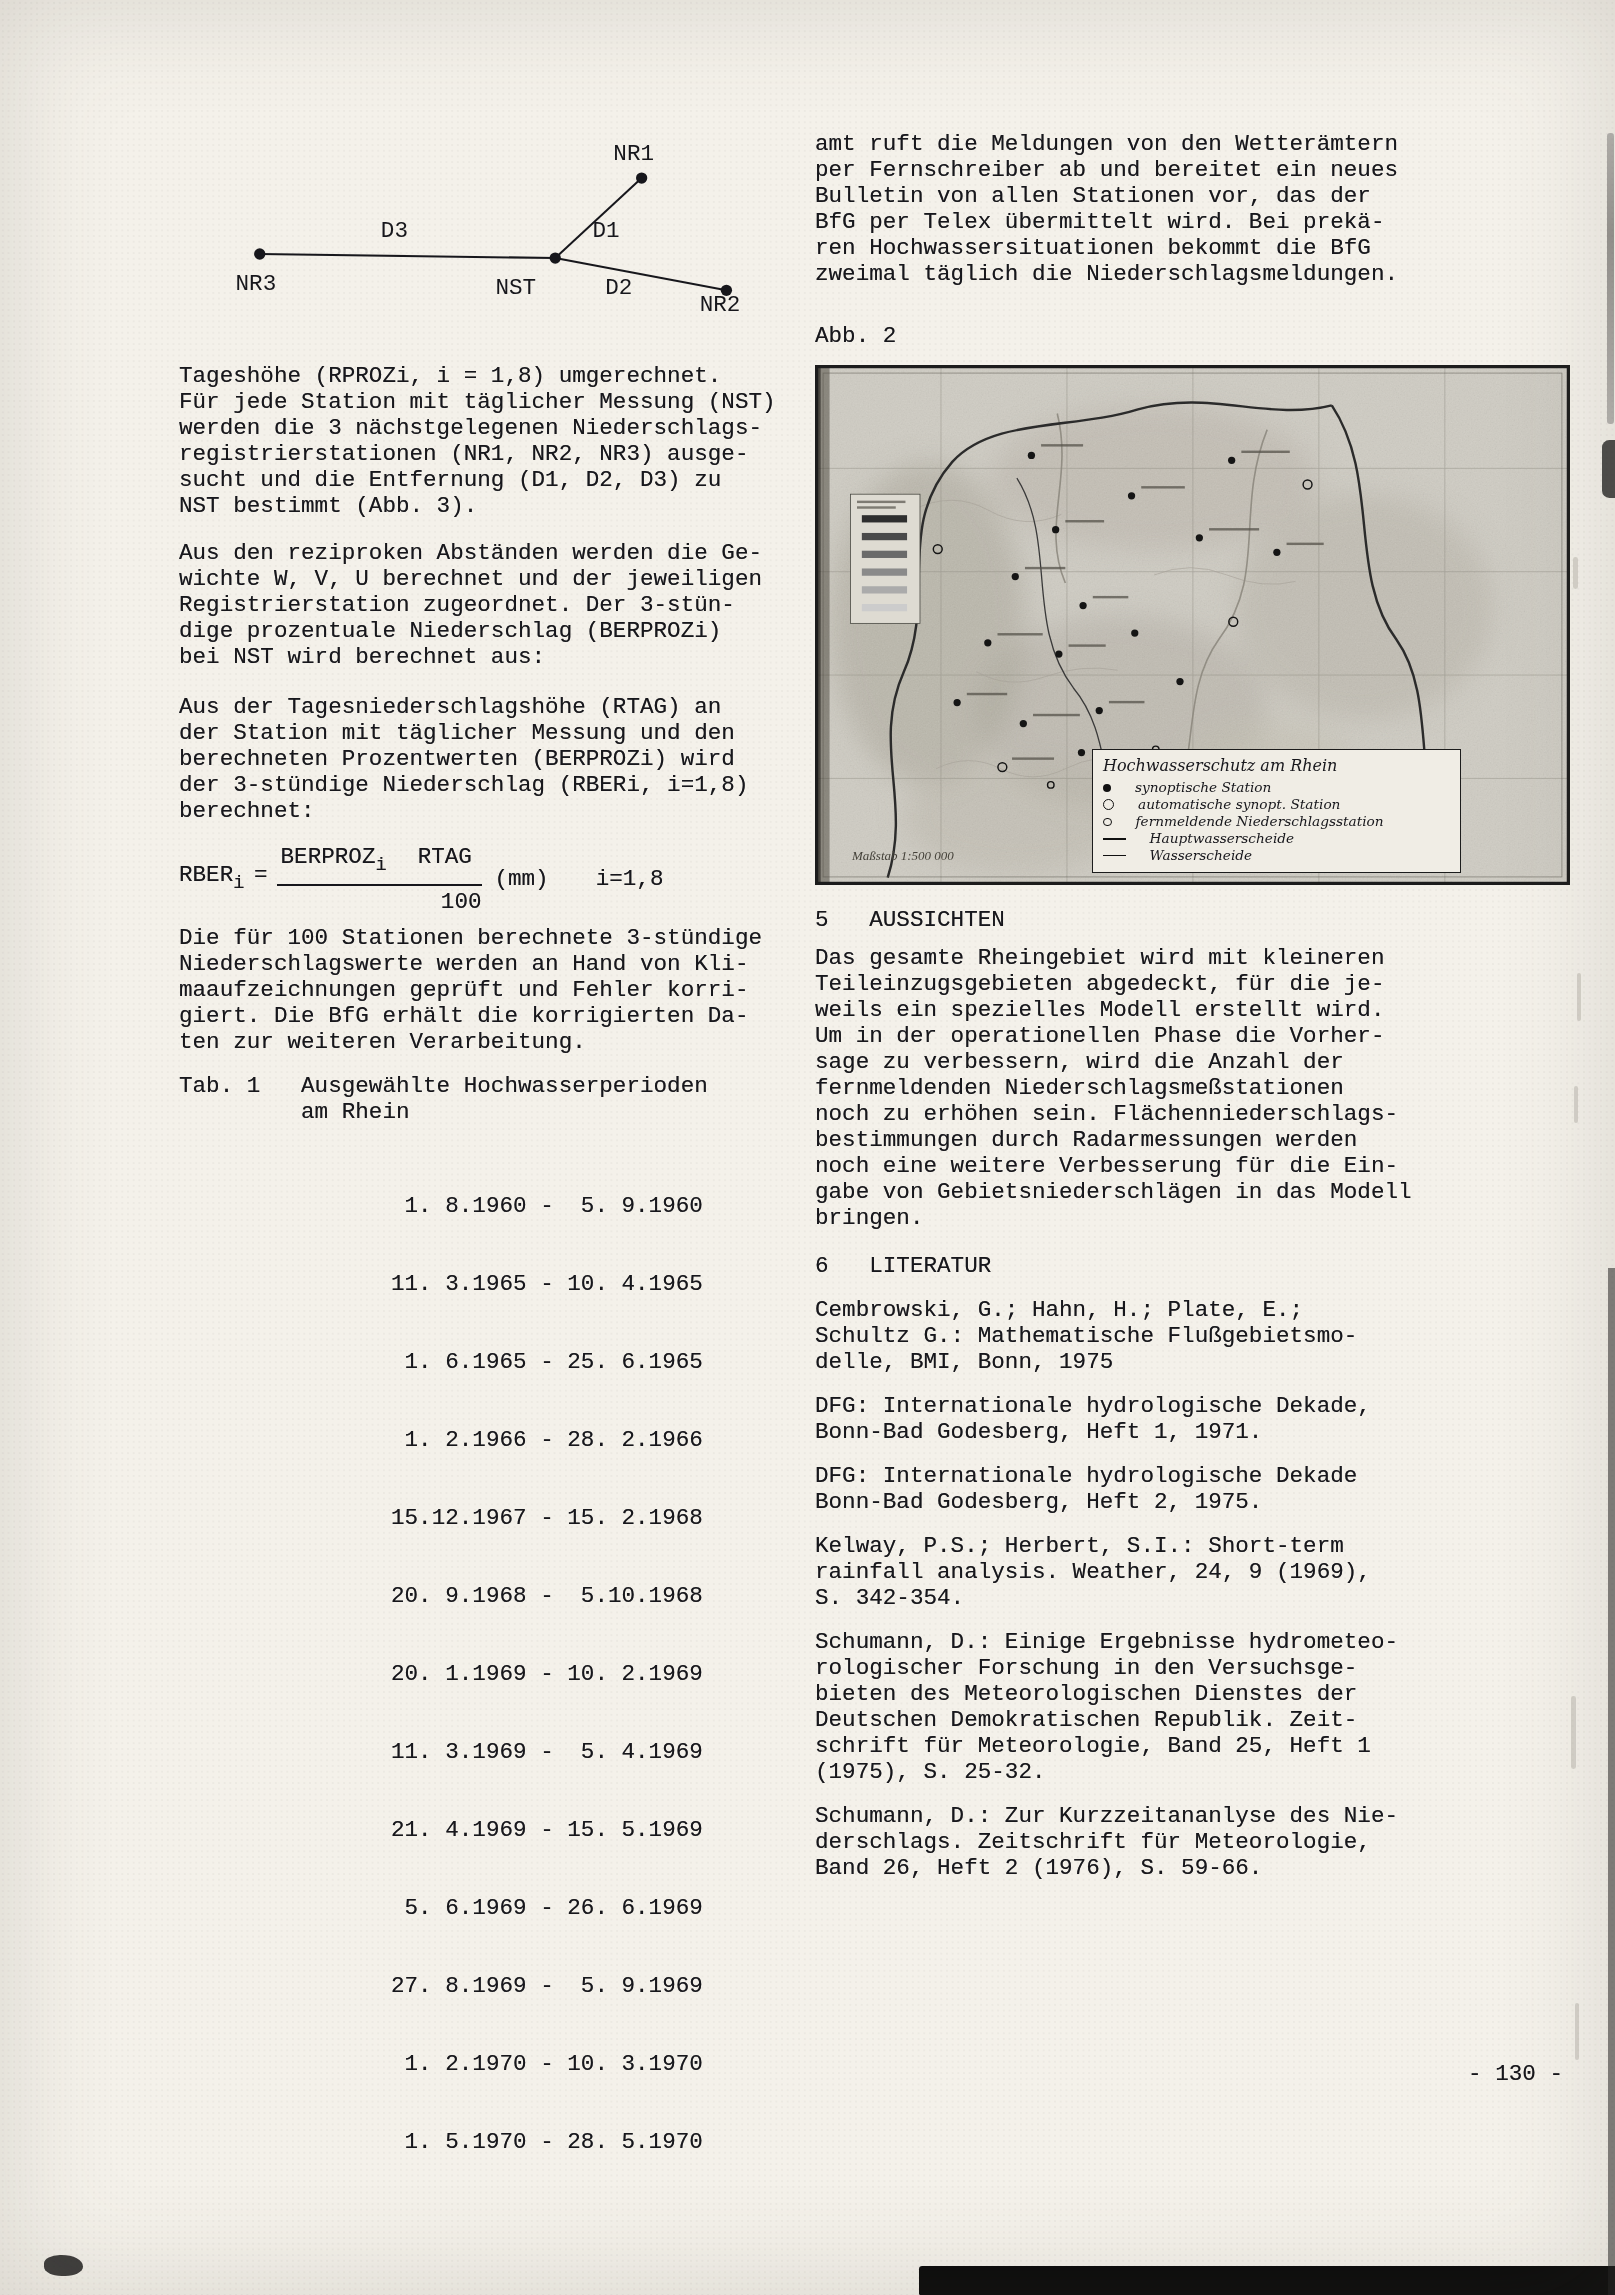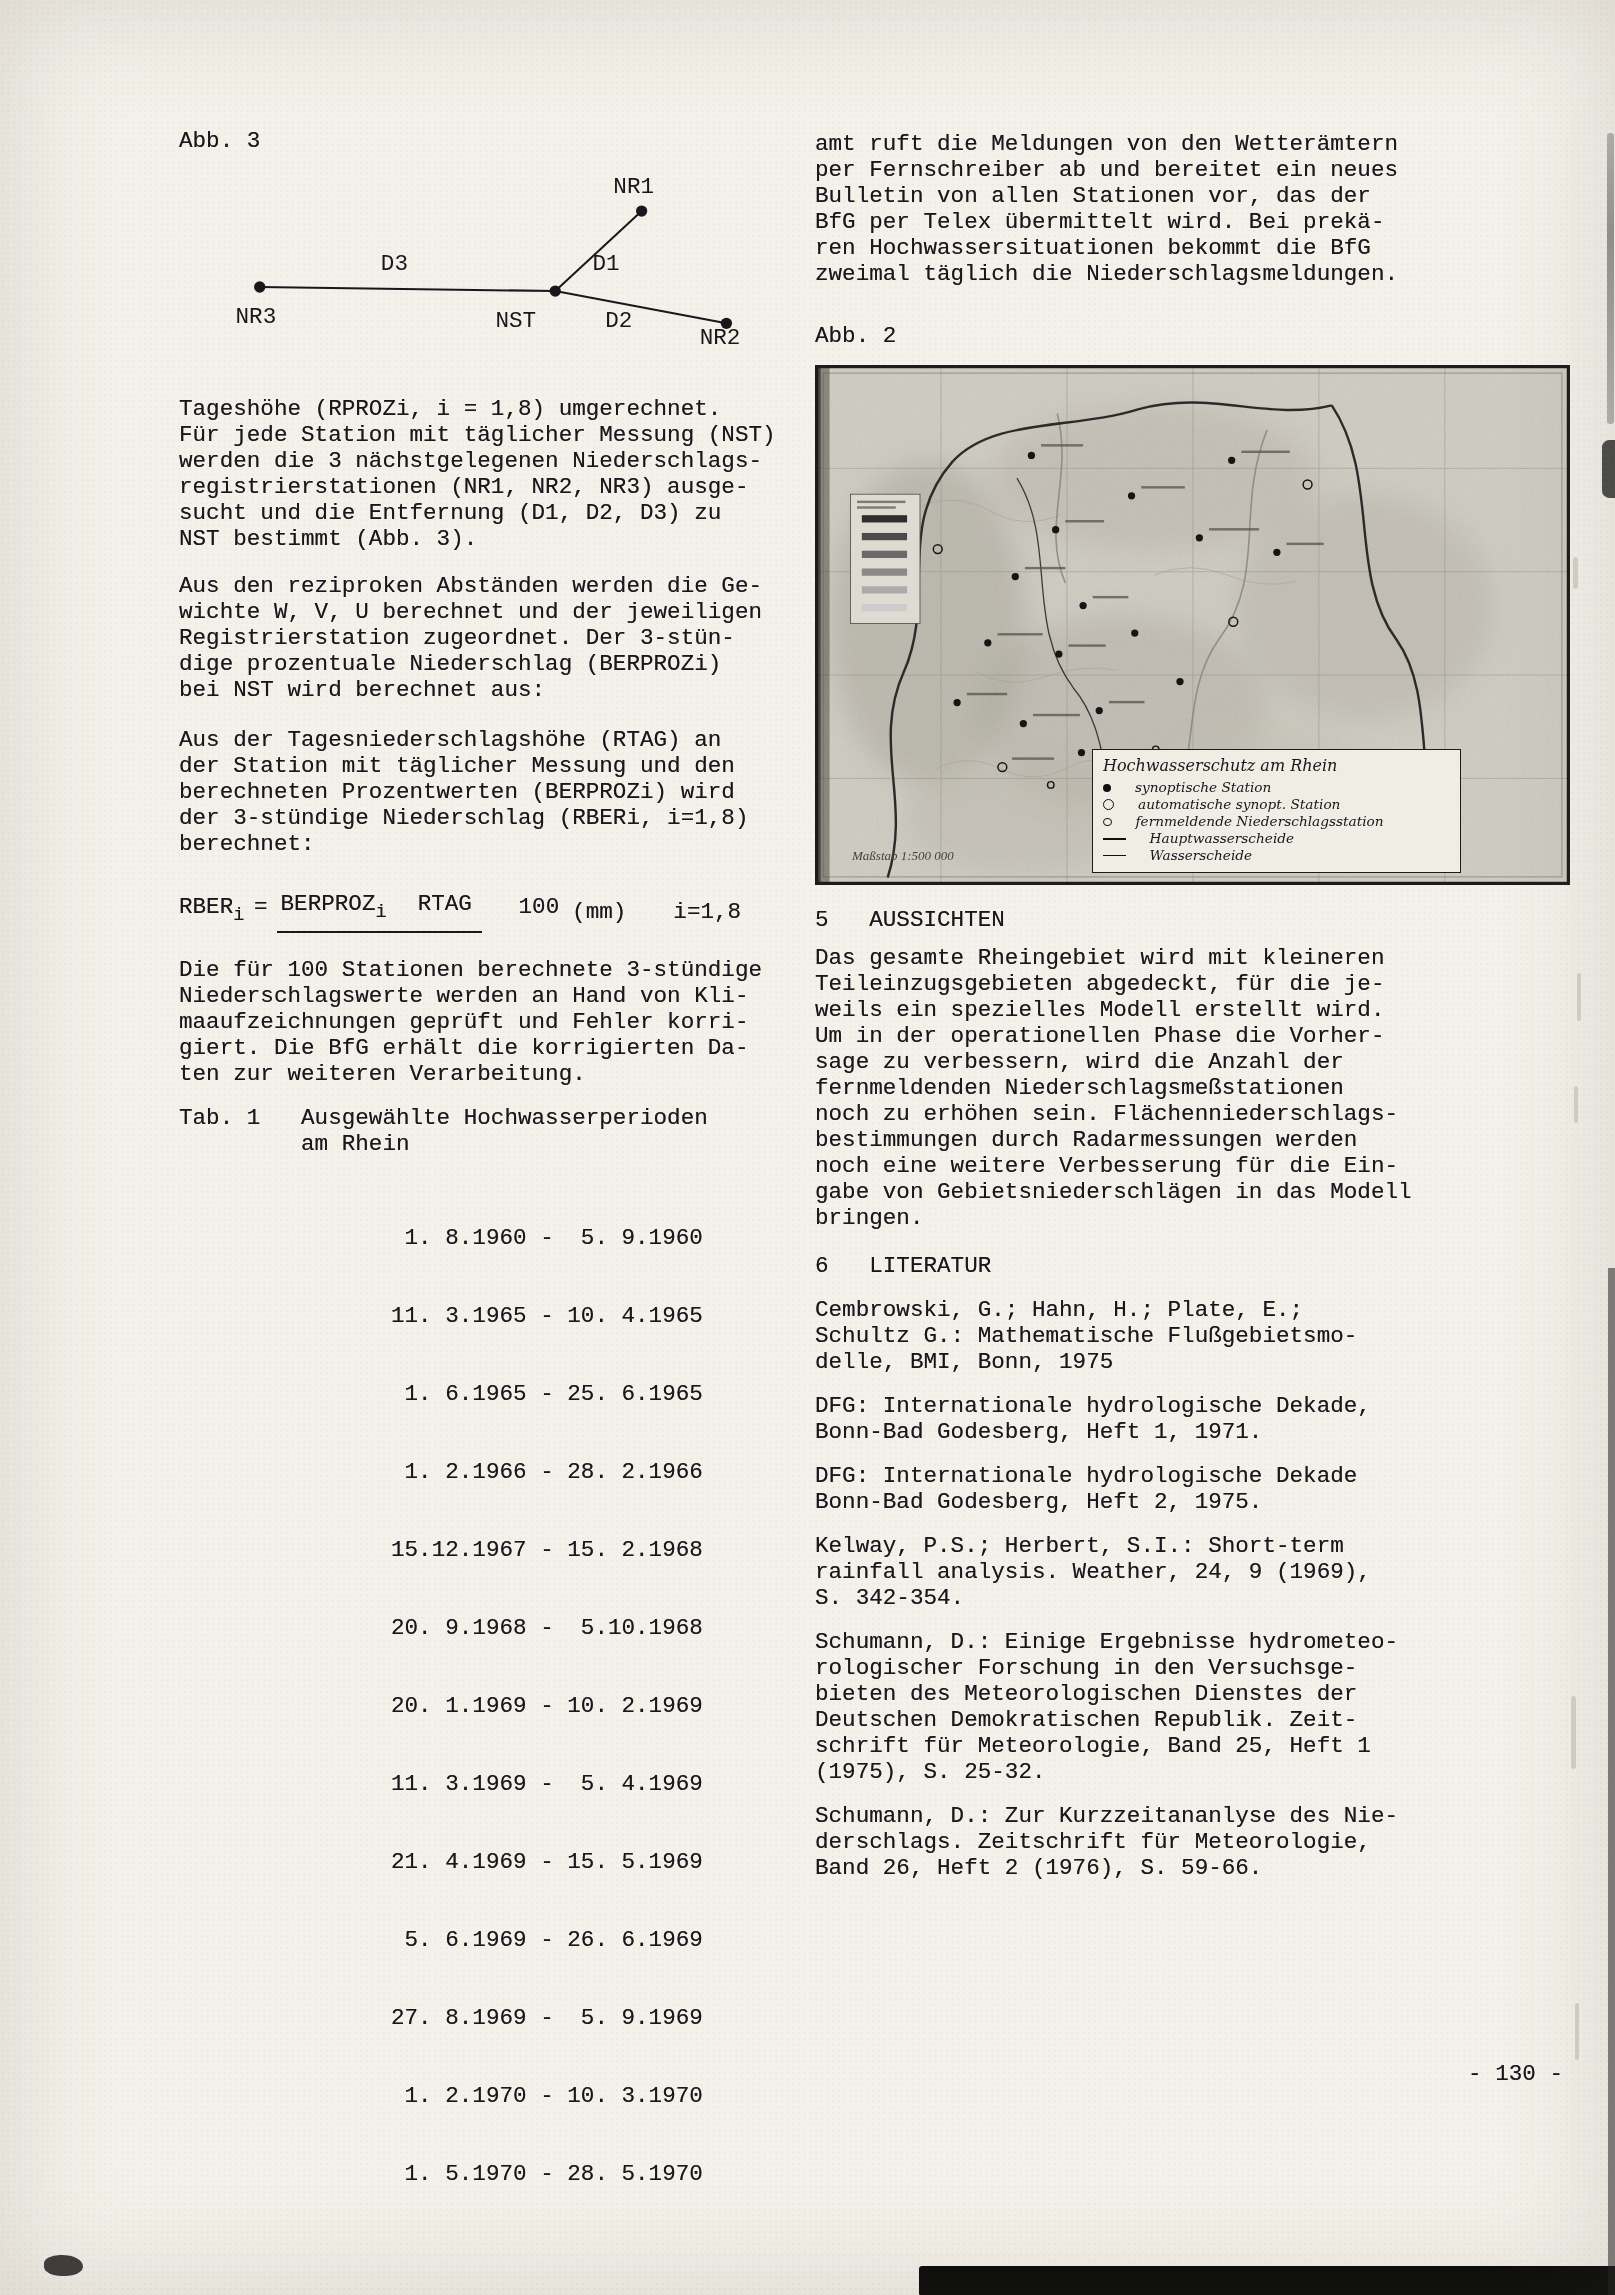--- a/index.html
+++ b/index.html
@@ -36,21 +36,21 @@
   .formula1{margin-top:27.5px;}
   .para3{margin-top:24px;}
   .para4{margin-top:11.3px;}
   .tab1-heading{margin-top:18px;}
   .table1{margin-top:16px;padding-left:212px;}
   .section-heading{margin-top:22.6px;}
 
   .formula2{display:flex;align-items:center;margin-top:21px;height:68px;}
   .sub{font-size:18.6px;vertical-align:-7.3px;}
   .f2-eq{margin-left:9.7px;}
-  .frac{display:inline-flex;flex-direction:row;margin:0 9.7px;text-align:right;}
+  .frac{display:inline-flex;flex-direction:column;margin:0 9.7px;text-align:right;}
   .frac-top{display:flex;gap:31px;border-bottom:2.4px solid #17171c;padding:0 9.7px 4.8px 3.2px;}
   .frac-den{padding:3.2px 0 0 37px;}
   .f2-unit{margin-left:3.2px;}
   .f2-range{margin-left:47px;}
 
   .para6{margin-top:9.7px;}
   .fig2-label{margin-top:36px;}
   .map{position:relative;width:654px;height:520px;margin-top:16px;background:#cfccc3;}
   .map-svg{display:block;}
   .map-legend{
@@ -92,21 +92,20 @@
   .g4{left:1571px;top:1696px;width:4.8px;height:73px;}
   .g5{left:1575px;top:2003px;width:4px;height:57px;}
 </style>
 </head>
 <body>
 
 <div class="page-texture"></div>
 
 <div class="col col-left">
 
-  <div class="tw fig3-label">Abb. 3</div>
 
   <svg class="fig3-svg" width="612" height="202" viewBox="0 0 758 250">
     <g stroke="#17171c" stroke-width="2.5">
       <line x1="100" y1="151" x2="466" y2="156"></line>
       <line x1="466" y1="156" x2="573" y2="57"></line>
       <line x1="466" y1="156" x2="678" y2="196"></line>
     </g>
     <g fill="#17171c">
       <circle cx="100" cy="151" r="7"></circle>
       <circle cx="466" cy="156" r="7"></circle>

